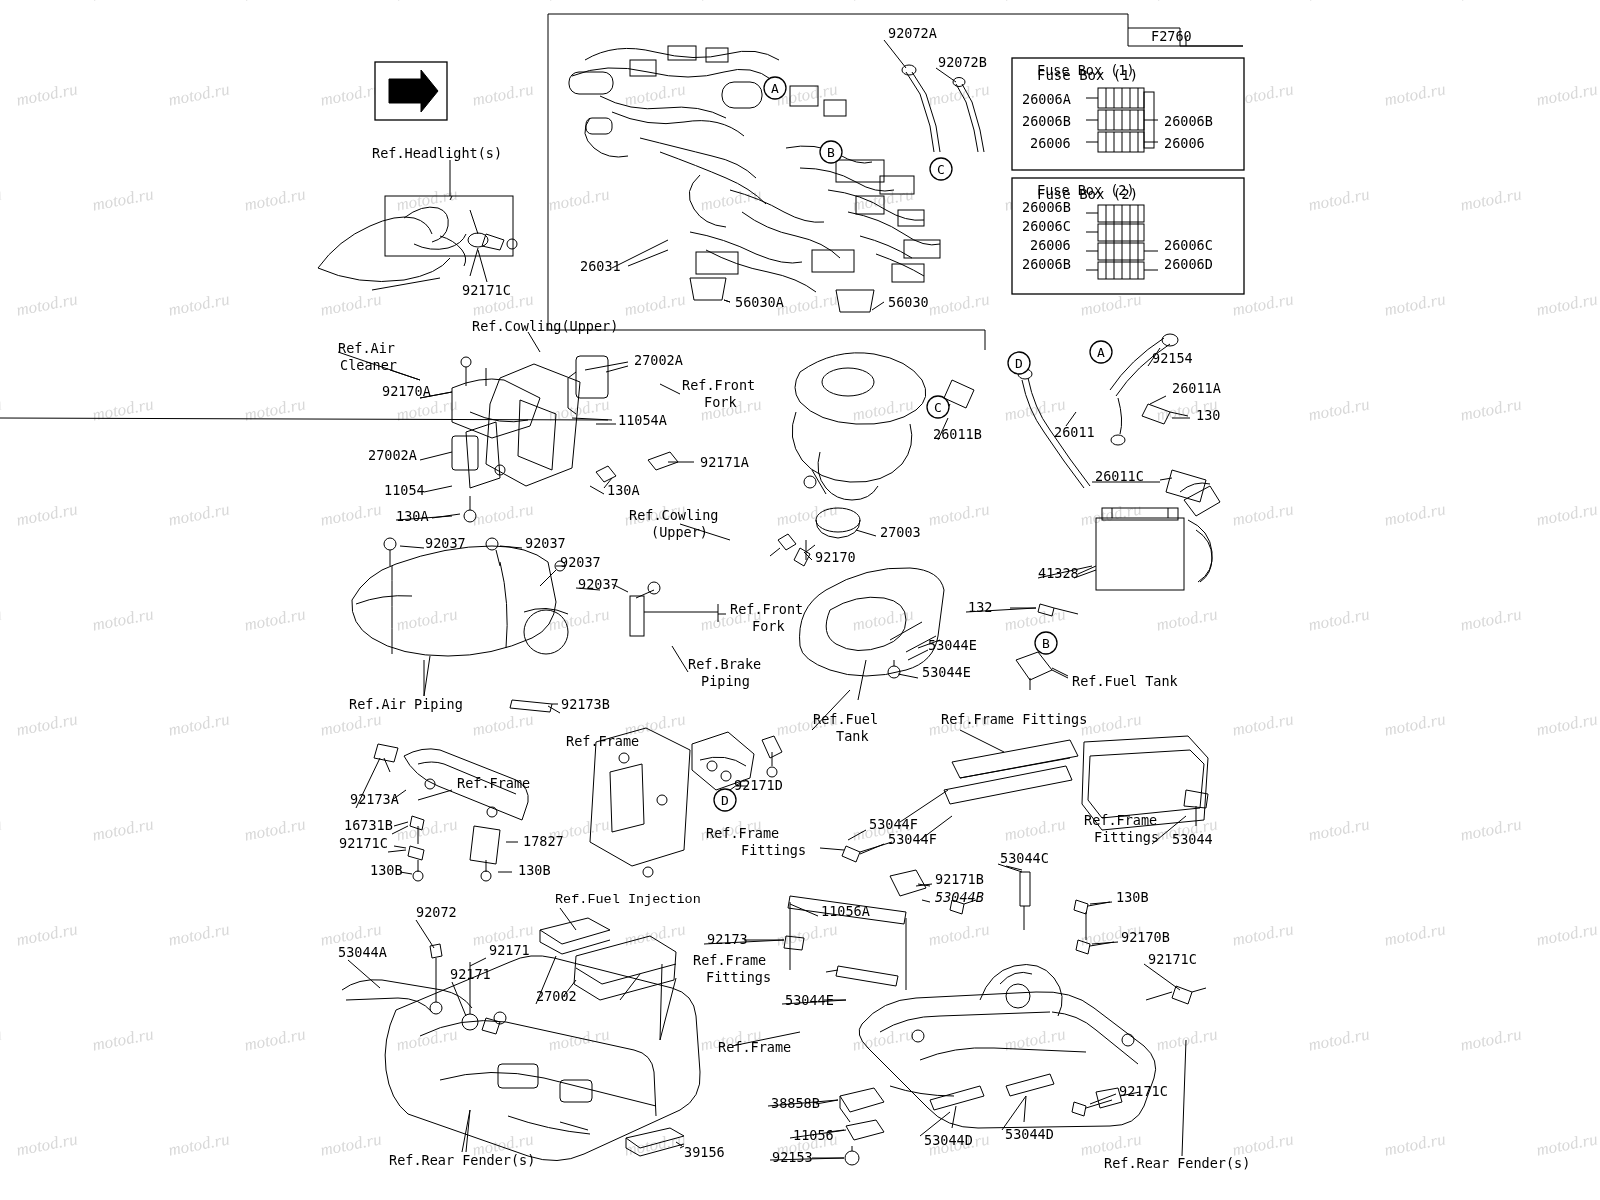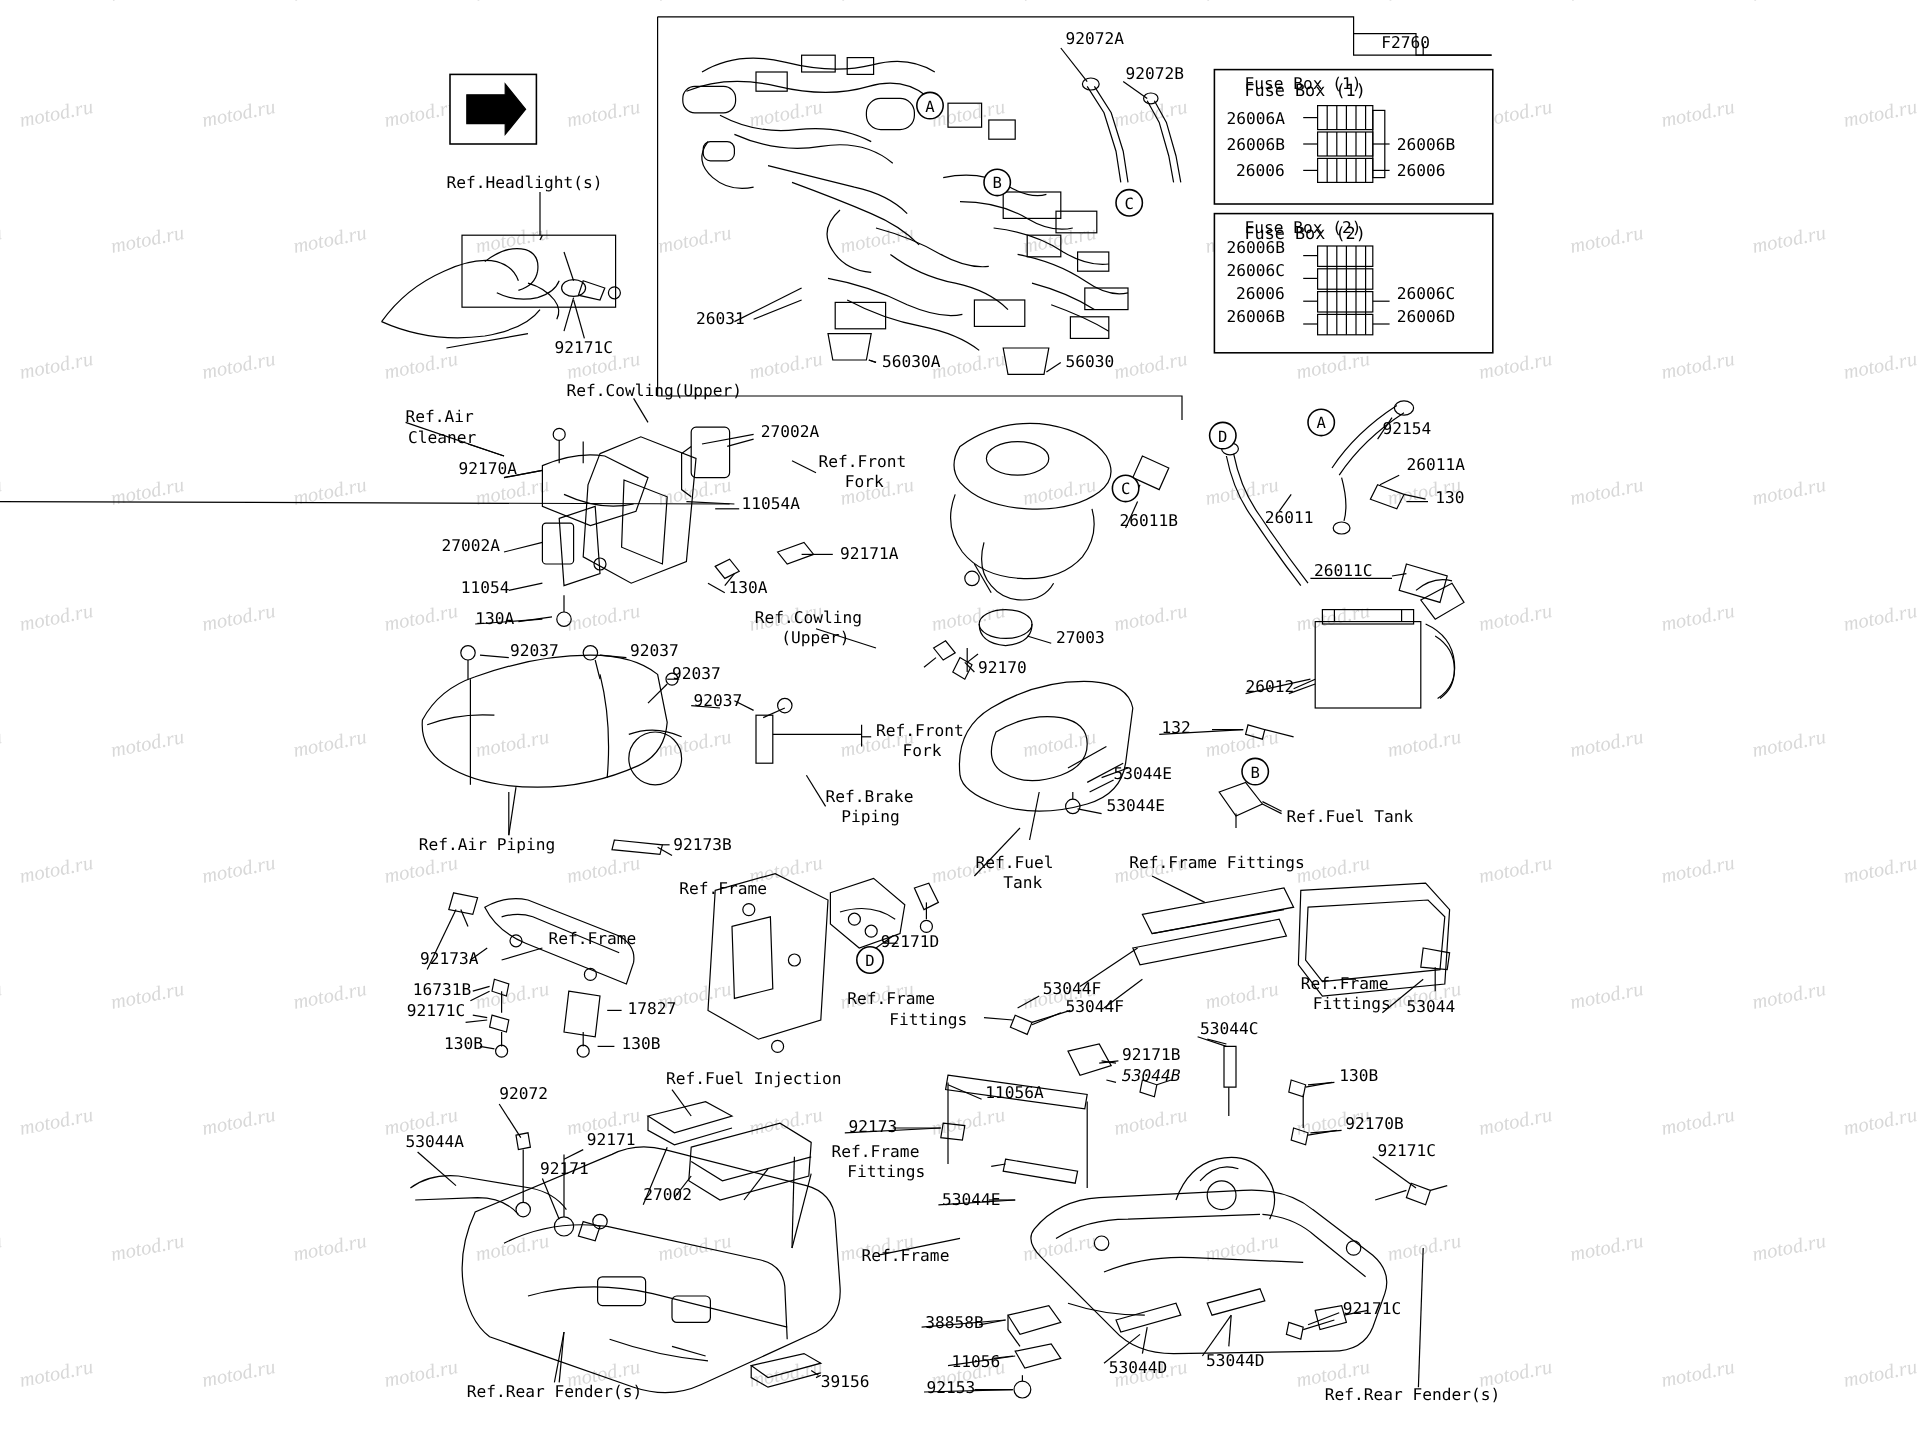--- a/index.html
+++ b/index.html
@@ -704,21 +704,21 @@
       <div class="lbl" style="left: 607px; top: 483px;">130A</div>
       <div class="lbl" style="left: 396px; top: 509px;">130A</div>
       <div class="lbl" style="left: 629px; top: 508px;">Ref.Cowling</div>
       <div class="lbl" style="left: 651px; top: 525px;">(Upper)</div>
       <div class="lbl" style="left: 880px; top: 525px;">27003</div>
       <div class="lbl" style="left: 815px; top: 550px;">92170</div>
       <div class="lbl" style="left: 425px; top: 536px;">92037</div>
       <div class="lbl" style="left: 525px; top: 536px;">92037</div>
       <div class="lbl" style="left: 560px; top: 555px;">92037</div>
       <div class="lbl" style="left: 578px; top: 577px;">92037</div>
-      <div class="lbl" style="left: 1038px; top: 566px;">26012</div>
+      <div class="lbl" style="left: 1038px; top: 566px;">41328</div>
       <div class="lbl" style="left: 730px; top: 602px;">Ref.Front</div>
       <div class="lbl" style="left: 752px; top: 619px;">Fork</div>
       <div class="lbl" style="left: 968px; top: 600px;">132</div>
       <div class="lbl" style="left: 928px; top: 638px;">53044E</div>
       <div class="lbl" style="left: 688px; top: 657px;">Ref.Brake</div>
       <div class="lbl" style="left: 701px; top: 674px;">Piping</div>
       <div class="lbl" style="left: 922px; top: 665px;">53044E</div>
       <div class="lbl" style="left: 1072px; top: 674px;">Ref.Fuel Tank</div>
       <div class="lbl" style="left: 349px; top: 697px;">Ref.Air Piping</div>
       <div class="lbl" style="left: 561px; top: 697px;">92173B</div>
@@ -735,21 +735,21 @@
       <div class="lbl" style="left: 1094px; top: 830px;">Fittings</div>
       <div class="lbl" style="left: 1172px; top: 832px;">53044</div>
       <div class="lbl" style="left: 344px; top: 818px;">16731B</div>
       <div class="lbl" style="left: 706px; top: 826px;">Ref.Frame</div>
       <div class="lbl" style="left: 741px; top: 843px;">Fittings</div>
       <div class="lbl" style="left: 339px; top: 836px;">92171C</div>
       <div class="lbl" style="left: 523px; top: 834px;">17827</div>
       <div class="lbl" style="left: 370px; top: 863px;">130B</div>
       <div class="lbl" style="left: 518px; top: 863px;">130B</div>
       <div class="lbl" style="left: 1000px; top: 851px;">53044C</div>
-      <div class="lbl" style="left: 555px; top: 892px;">Ref.Fuel Injection</div>
+      <div class="lbl" style="left: 555px; top: 892px; font-family: Liberation Mono, monospace;">Ref.Fuel Injection</div>
       <div class="lbl" style="left: 935px; top: 872px;">92171B</div>
       <div class="lbl" style="left: 821px; top: 904px;">11056A</div>
       <div class="lbl" style="left: 935px; top: 890px; font-style: italic;">53044B</div>
       <div class="lbl" style="left: 1116px; top: 890px;">130B</div>
       <div class="lbl" style="left: 416px; top: 905px;">92072</div>
       <div class="lbl" style="left: 707px; top: 932px;">92173</div>
       <div class="lbl" style="left: 1121px; top: 930px;">92170B</div>
       <div class="lbl" style="left: 338px; top: 945px;">53044A</div>
       <div class="lbl" style="left: 489px; top: 943px;">92171</div>
       <div class="lbl" style="left: 693px; top: 953px;">Ref.Frame</div>

